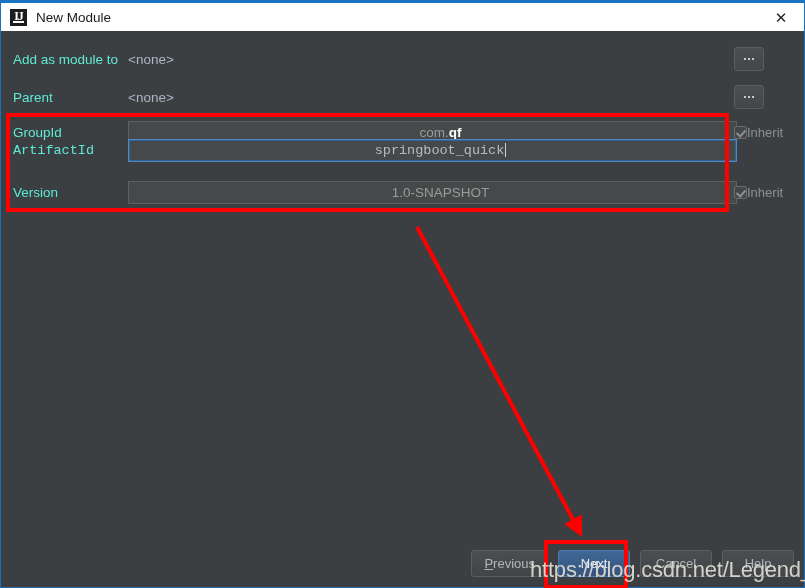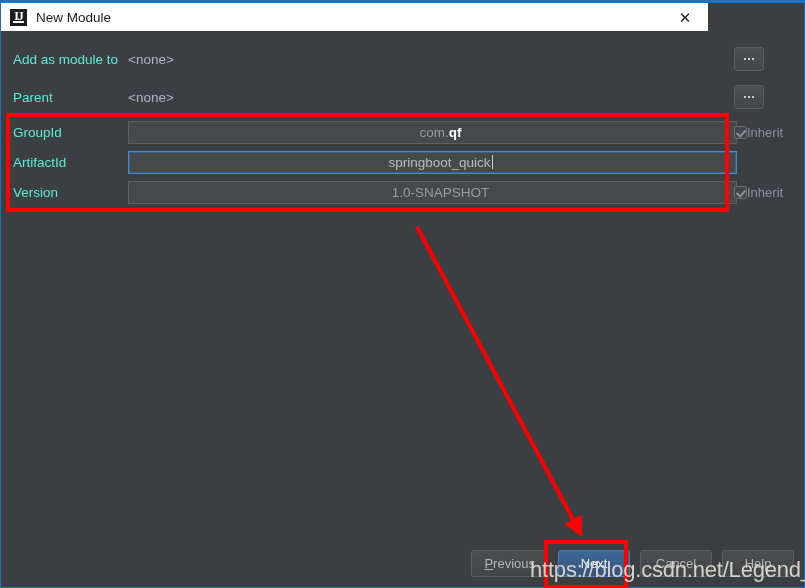--- a/index.html
+++ b/index.html
@@ -22,21 +22,21 @@
     border-top: 3px solid #1975c4;
     border-left: 1px solid #1f6fb8;
     border-right: 1px solid #1f6fb8;
     border-bottom: 1px solid #1f6fb8;
   }
 
   
   .titlebar {
     position: absolute;
     left: 0; top: 0;
-    width: 707px;
+    width: 803px;
     height: 28px;
     background: #ffffff;
     display: flex;
     align-items: center;
   }
   .title-icon {
     margin-left: 9px;
     width: 17px;
     height: 17px;
     background: #1c1c1c;
@@ -317,21 +317,21 @@
       <div class="field">
           <span>com. </span>
           <span class="hl">qf</span>
         </div>
       <div class="inherit">
         <span class="checkbox"></span>
         <span class="inherit-label">Inherit</span>
       </div>
     </div>
 
-    <div class="row" style="top:119px;">
+    <div class="row" style="top:107px;font-family:Liberation Mono, monospace;">
       <span class="row-label">ArtifactId</span>
       <div class="field focused">
           <span>springboot_quick</span>
           <span class="caret"></span>
         </div>
     </div>
 
     <div class="row" style="top:149px;">
       <span class="row-label">Version</span>
       <div class="field">

